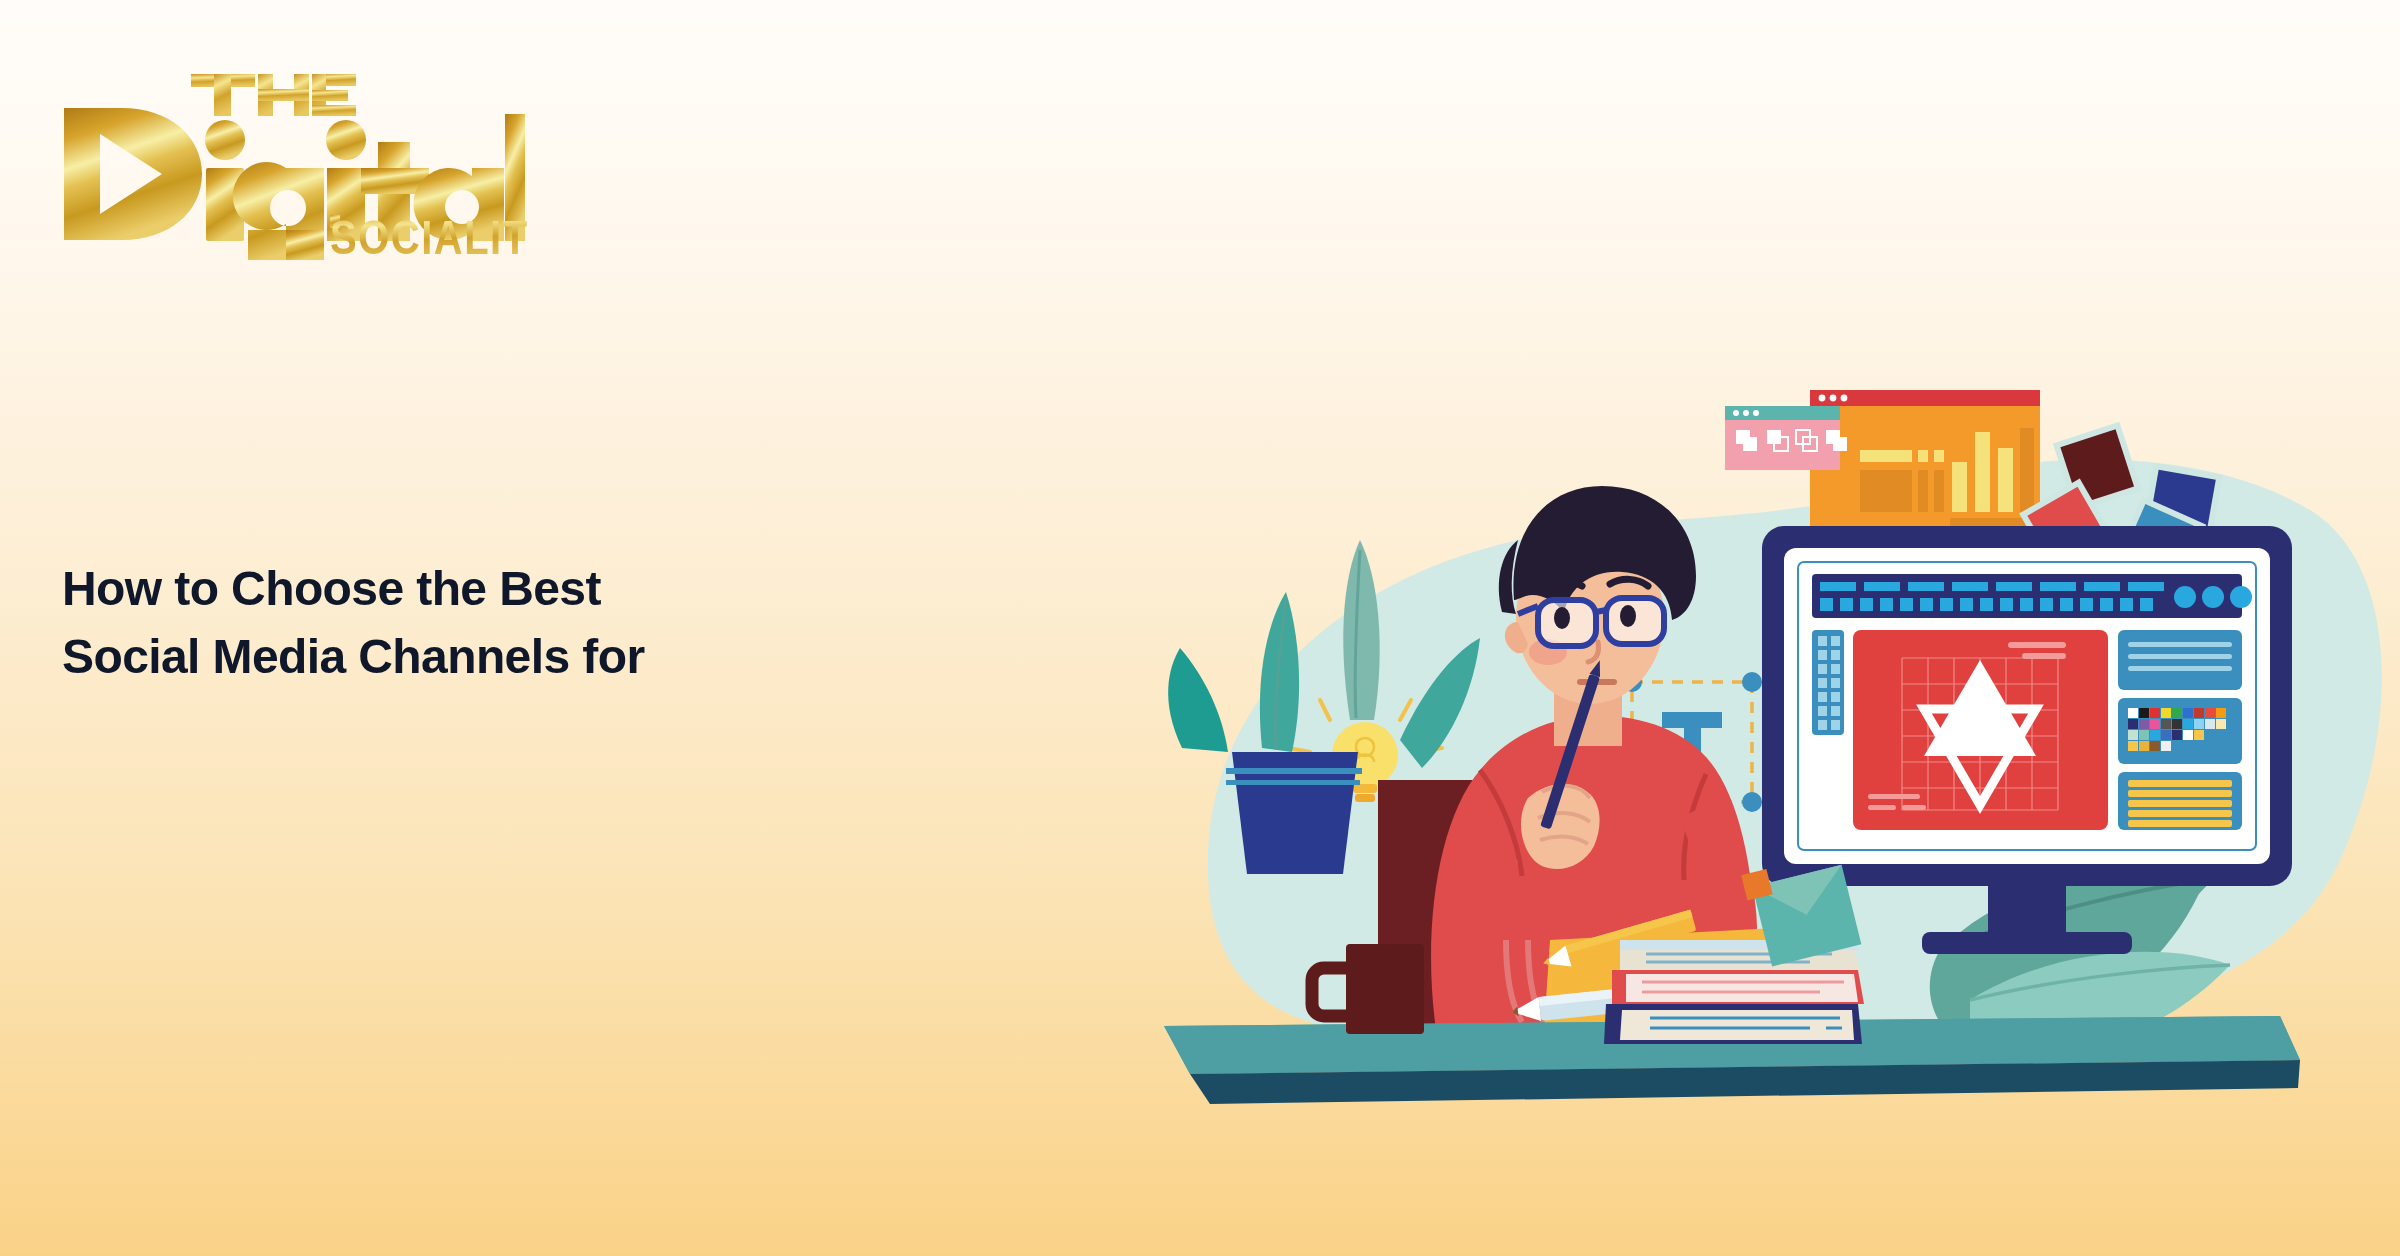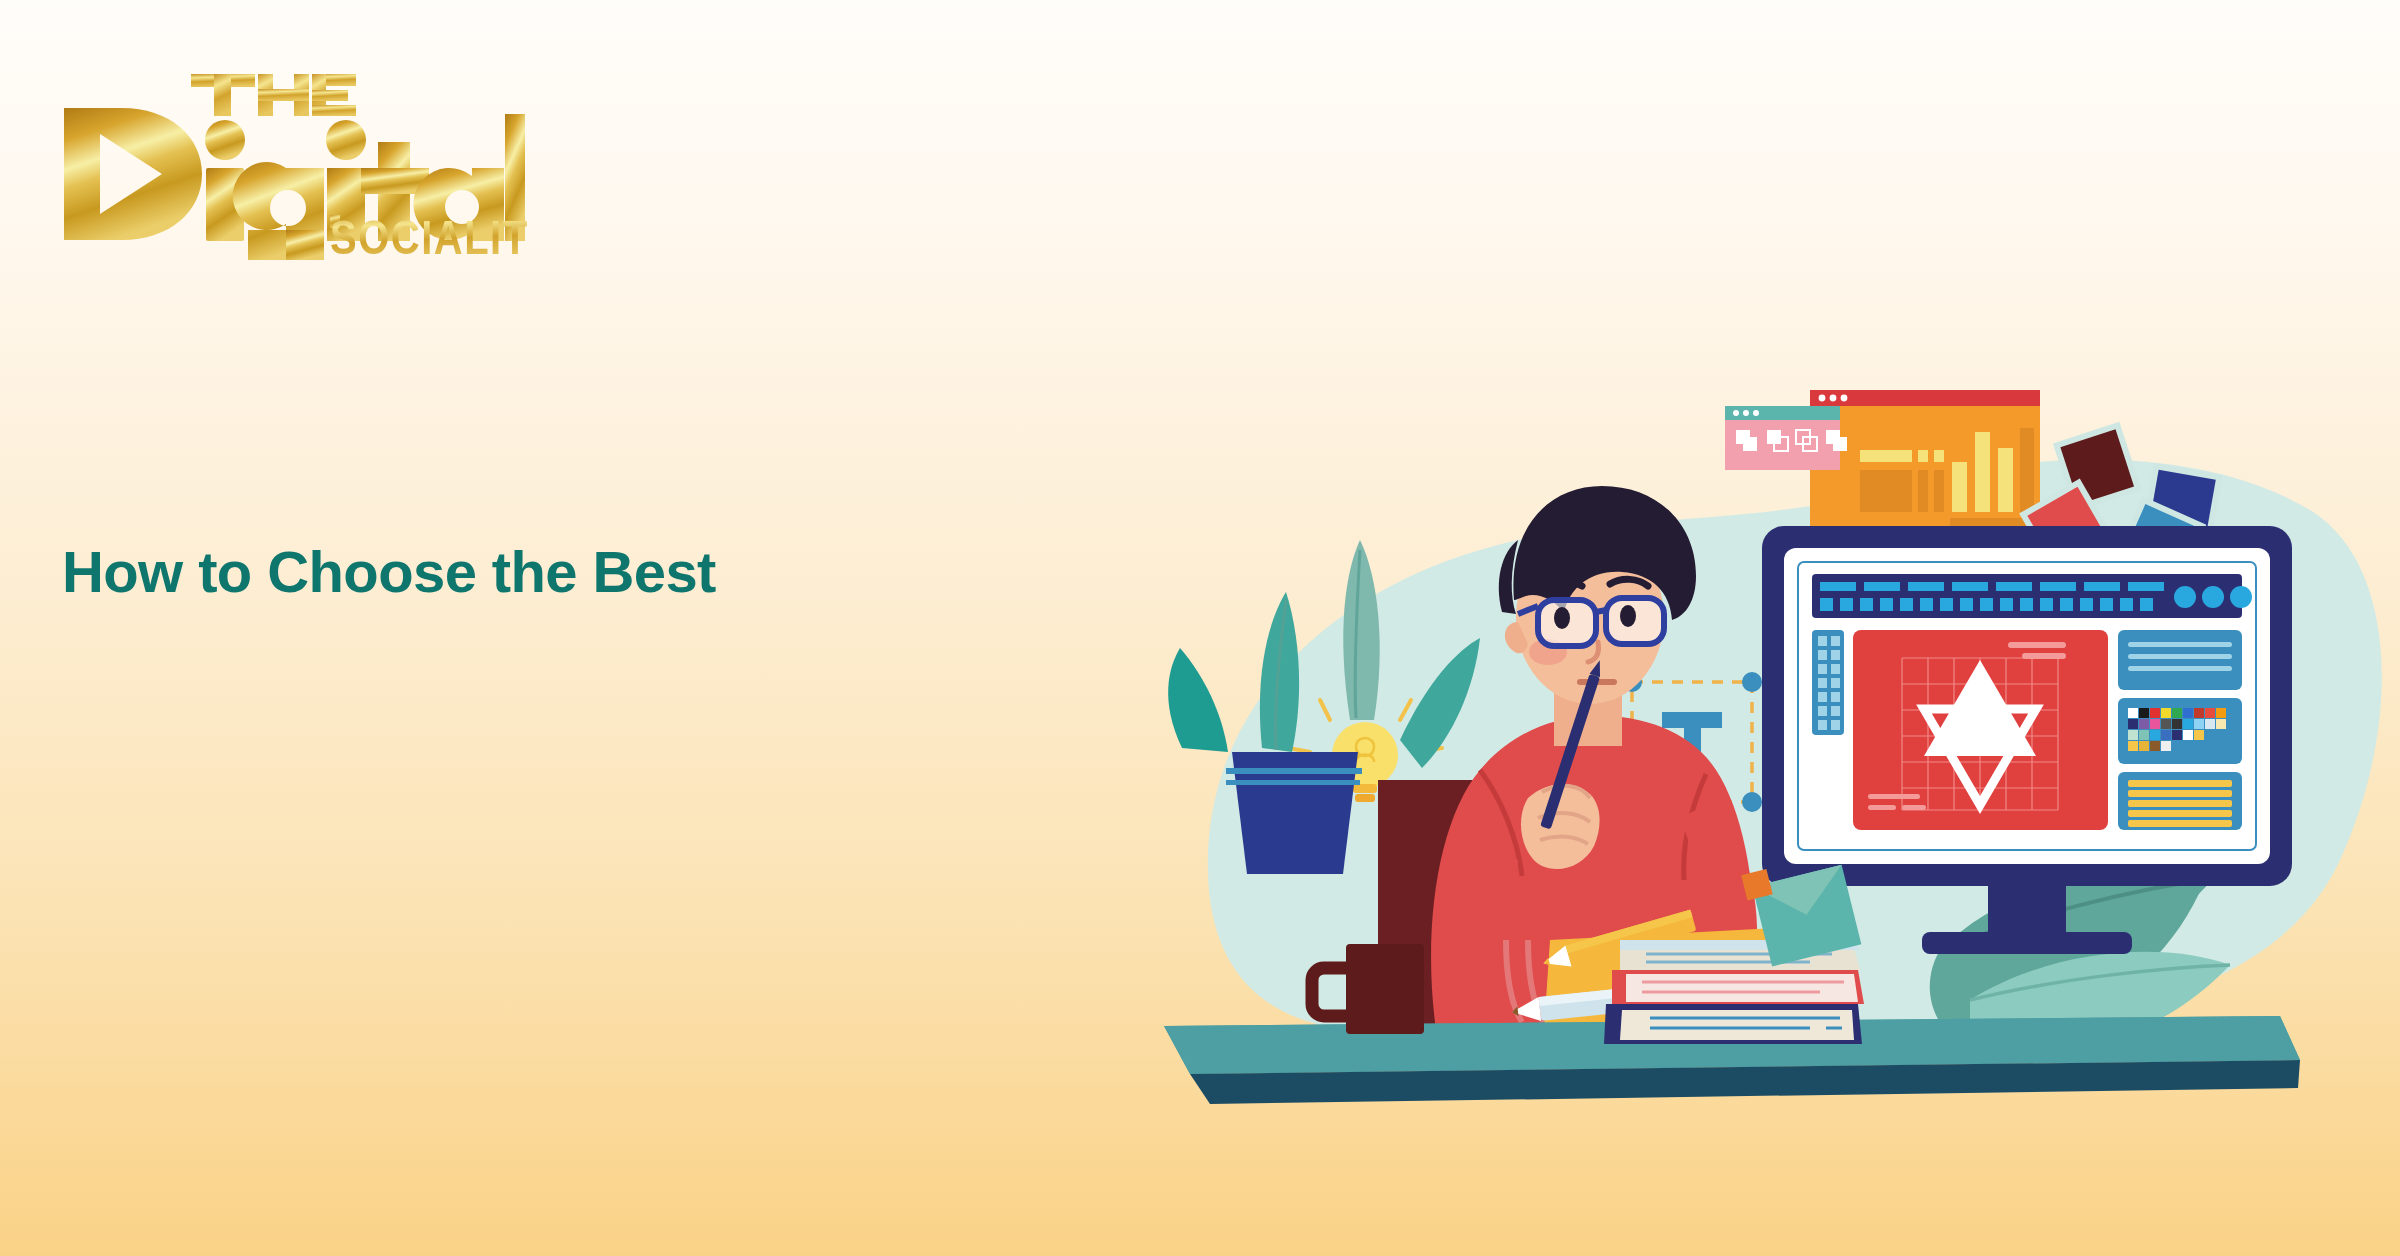--- a/index.html
+++ b/index.html
@@ -9,23 +9,23 @@
     background:linear-gradient(180deg,#FFFDFA 0%,#FFF8EE 18%,#FDEED4 45%,#FBE3B4 72%,#FAD287 100%);
     position:relative;
   }
 
   
   #logo-wrap { position:absolute; left:58px; top:70px; width:470px; height:190px; }
   #logo-svg { width:470px; height:190px; display:block; }
 
   
   #headline {
-    position:absolute; left:62px; top:531px; width:1160px;
-    font-size:58px; font-weight:700; line-height:1.42;
-    letter-spacing:-0.6px; color:#0f766e;
+    position:absolute; left:62px; top:555px; width:1160px;
+    font-size:48px; font-weight:700; line-height:1.42;
+    letter-spacing:-0.6px; color:#0f172a;
   }
   #headline .ln { display:block; white-space:nowrap; }
 
   
   #illus { position:absolute; left:1150px; top:300px; width:1250px; height:850px; }
   #illus-svg { width:1250px; height:850px; display:block; }
 </style>
 </head>
 <body>
 
@@ -88,20 +88,21 @@
 
     <g fill="url(#gold2)">
       <rect x="272" y="145" width="10" height="13"></rect>
       <text x="272" y="184" font-family="Liberation Sans, sans-serif" font-size="40" font-weight="700" letter-spacing="1.5" transform="scale(1,1.18) translate(0,-28)" style="font-stretch:condensed">SOCIALITE</text>
     </g>
   </svg>
 </div>
 
 <h1 id="headline">
   <span class="ln">How to Choose the Best</span>
+  <span class="ln">Social Media Channels for</span>
 </h1>
 
 <div id="illus">
 <svg id="illus-svg" viewBox="0 0 1250 850" xmlns="http://www.w3.org/2000/svg">
 
   <path d="M60 600 C 40 430 160 300 330 250 C 470 208 600 230 760 185
            C 900 146 1060 150 1160 210 C 1250 265 1250 430 1190 560
            C 1140 670 1000 720 830 730 L 200 730 C 110 720 70 670 60 600 Z" fill="#D2EAE5"></path>
 
   <g>

